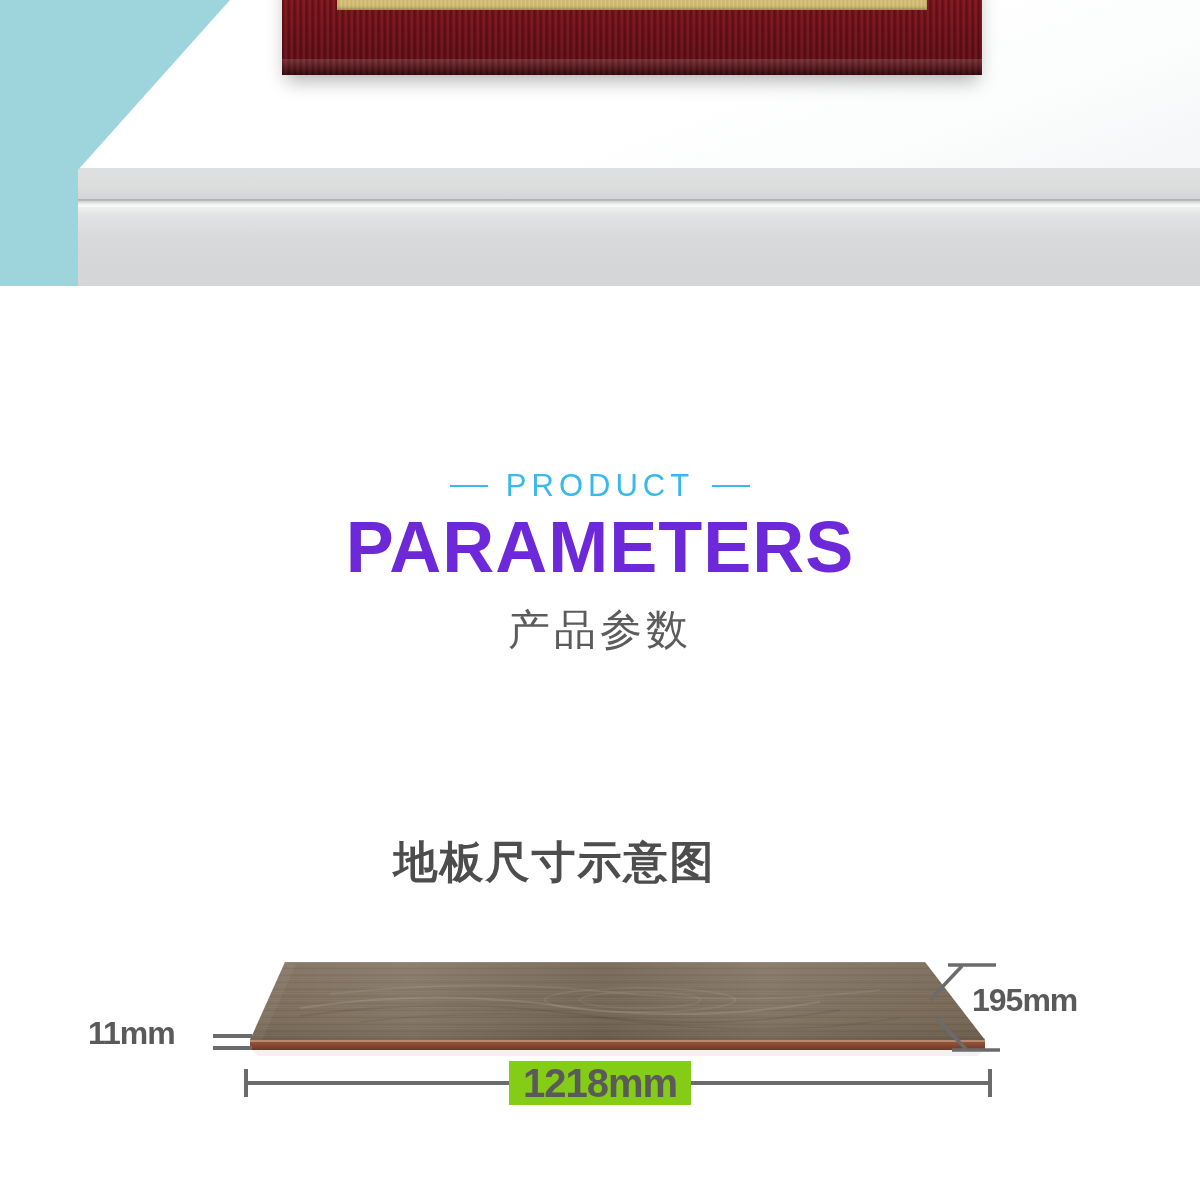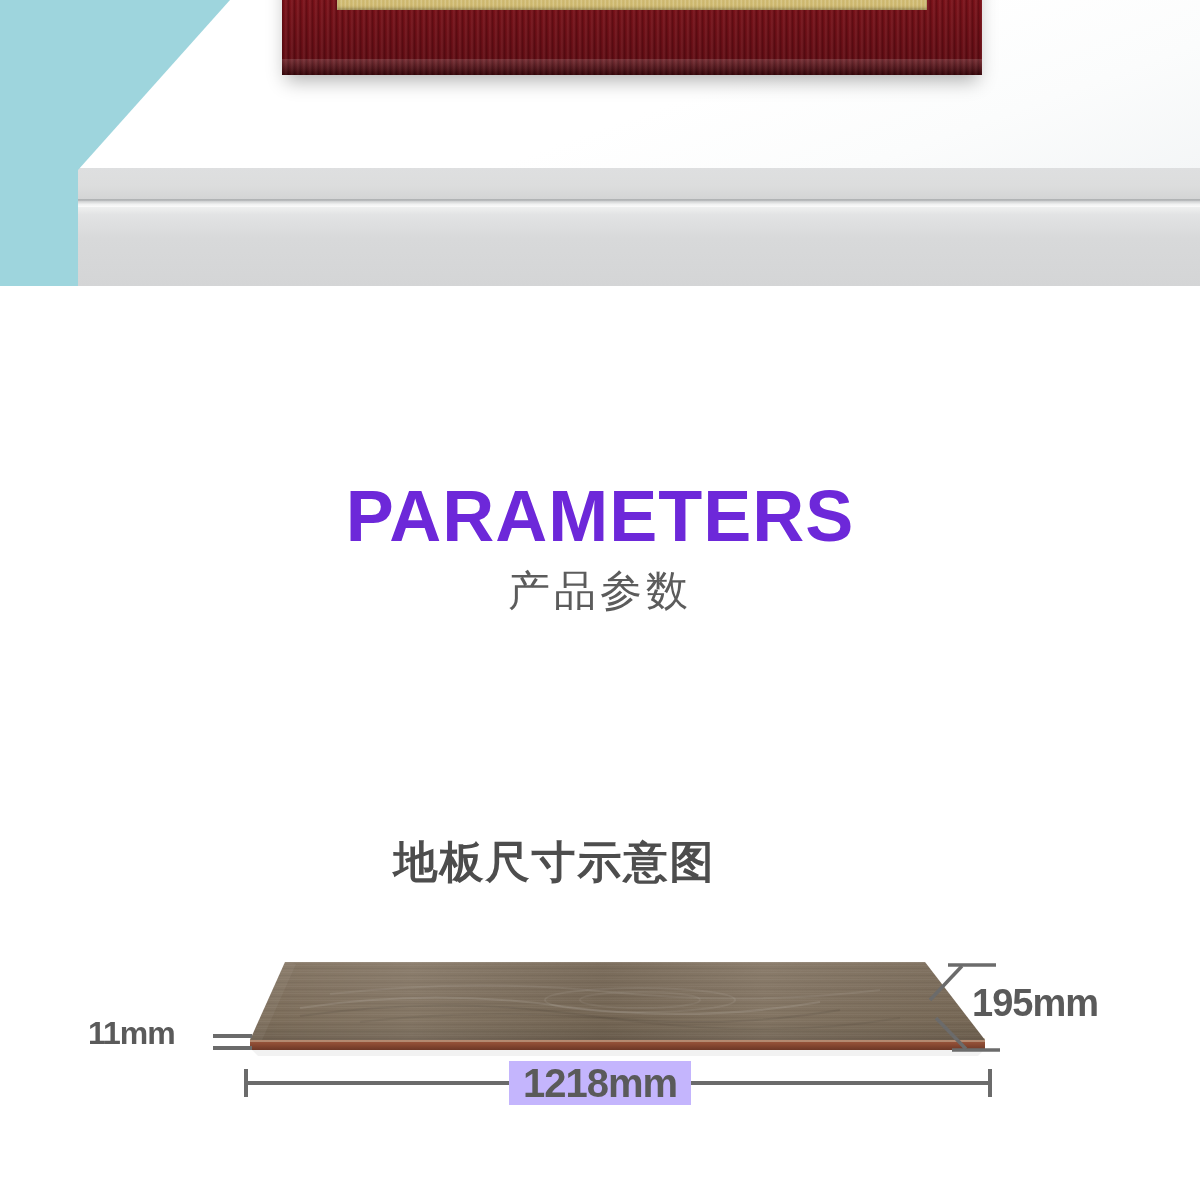--- a/index.html
+++ b/index.html
@@ -76,21 +76,21 @@
   }
   .eyebrow .dash {
     display:block; width:38px; height:2px; background:#39b9ea;
   }
   .big-title {
     margin-top:8px;
     color:#6d28d9; font-size:72px; font-weight:bold; letter-spacing:1px;
     line-height:1.08;
   }
   .cn-sub {
-    margin-top:10px;
+    margin-top:18px;
     color:#5c5c5c; font-size:42px; font-weight:400; letter-spacing:4px;
     line-height:1.2;
   }
 
   
   .diagram-title {
     position:absolute; left:0; top:833px; width:1109px; text-align:center;
     color:#4d4d4d; font-size:44px; font-weight:bold; letter-spacing:2px;
   }
 
@@ -100,23 +100,23 @@
 
   
   .plank-svg { position:absolute; left:0; top:0; }
 
   .label {
     position:absolute; color:#5a5a5a; font-weight:bold;
     font-family:"Liberation Sans","DejaVu Sans",sans-serif;
     white-space:nowrap;
   }
   .label-11 { left:88px; top:1015px; font-size:32px; letter-spacing:-1px; }
-  .label-195 { left:972px; top:982px; font-size:38px; letter-spacing:-1px; }
+  .label-195 { left:972px; top:982px; font-size:32px; letter-spacing:-1px; }
   .label-1218 { left:0; top:1061px; width:1200px; text-align:center; font-size:40px; letter-spacing:-1px; }
-  .label-1218 span { background:#c4b5fd; padding:0 14px; }
+  .label-1218 span { background:#84cc16; padding:0 14px; }
 
   .dimline-svg { position:absolute; left:0; top:0; pointer-events:none; }
 </style>
 </head>
 <body>
 
 <div class="photo-band">
 
   <div class="cabinet-top"></div>
   <div class="cabinet-edge"></div>
@@ -127,20 +127,25 @@
   <div class="top-diag"></div>
 
   <div class="plaque">
     <div class="plaque-inner"></div>
     <div class="plaque-bevel-b"></div>
   </div>
 
 </div>
 
 <div class="heading-block">
+  <div class="eyebrow">
+    <span class="dash"></span>
+    <span>PRODUCT</span>
+    <span class="dash"></span>
+  </div>
   <div class="big-title">PARAMETERS</div>
   <div class="cn-sub">产品参数</div>
 </div>
 
 <div class="diagram-title">地板尺寸示意图</div>
 
 <div class="diagram">
   <svg class="plank-svg" width="1200" height="190" viewBox="0 0 1200 190">
     <defs>
       <linearGradient id="surfGrad" x1="0" y1="0" x2="0" y2="1">

